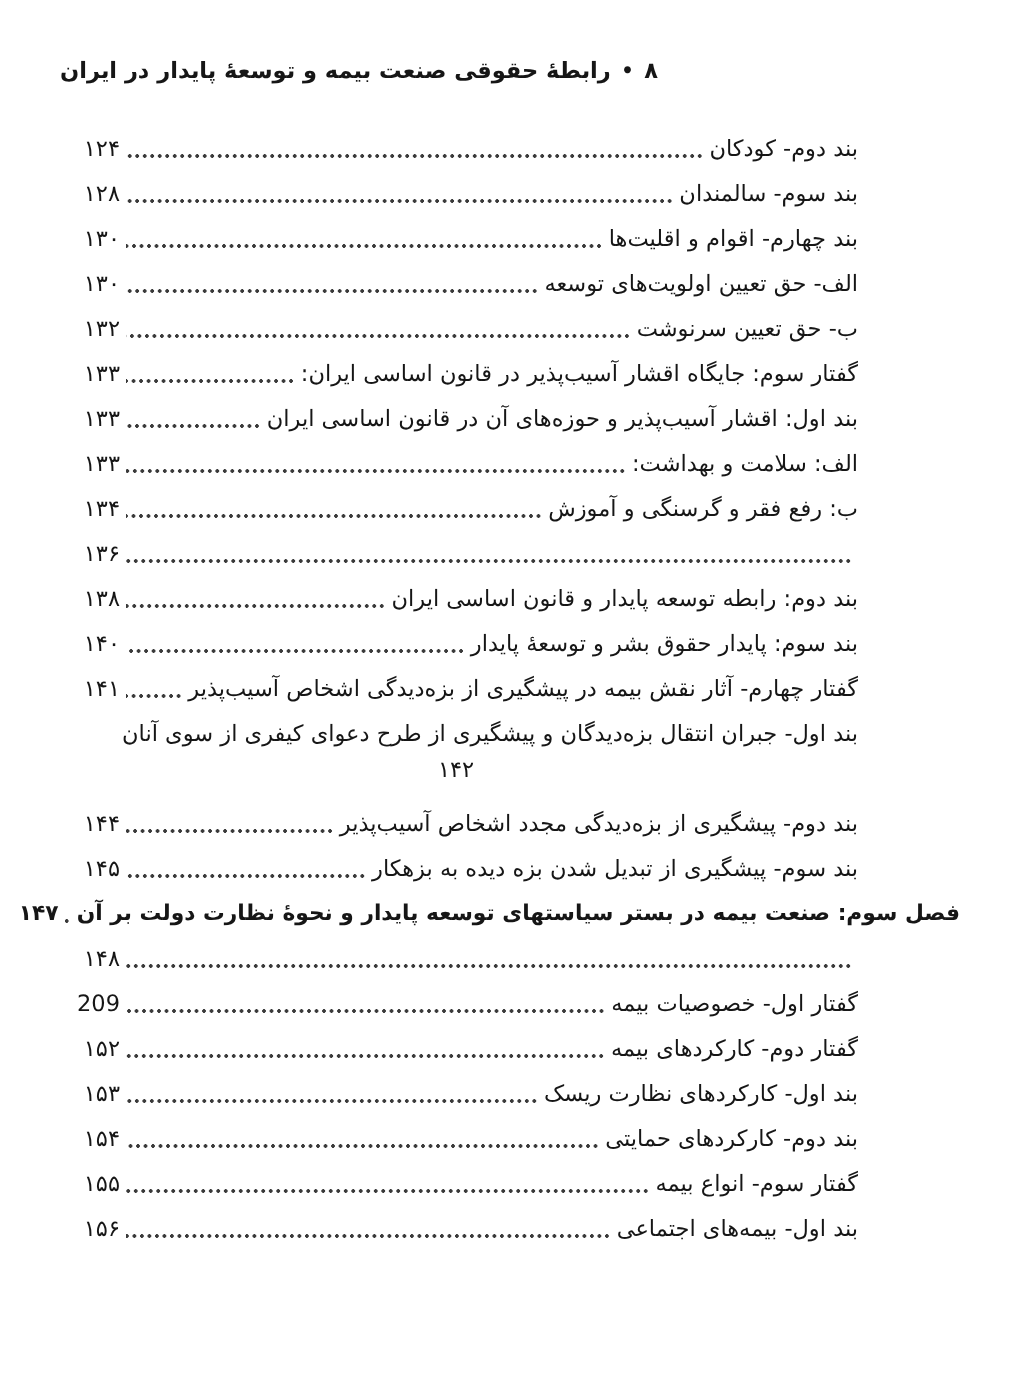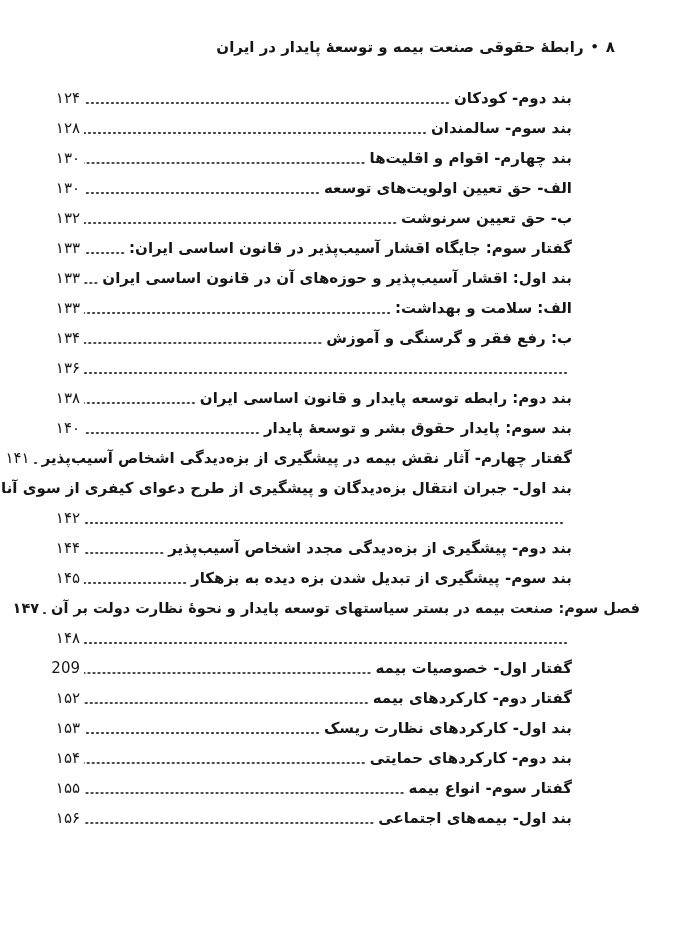--- a/index.html
+++ b/index.html
@@ -11,38 +11,38 @@
     direction: rtl;
     overflow: hidden;
   }
   .page { padding: 34px 41px 0 40px; }
 
   .header {
     font-weight: 700;
     font-size: 15px;
     line-height: 26px;
     margin: 0 25px 0 0;
-    text-align: right;
+    text-align: left;
     white-space: nowrap;
   }
   .header .sep { margin: 0 7px; font-size: 13px; position: relative; top: -1px; }
 
   .toc { margin-top: 22px; }
 
   .row {
     display: flex;
     align-items: center;
     height: 30px;
     font-size: 15px;
   }
-  .row .entry { white-space: nowrap; font-weight: bold; }
+  .row .entry { white-space: nowrap; }
 
   .row.reg  { padding-right: 68px; }   
   .row.fasl { padding-right: 0; font-weight: 700; font-size: 14.5px; }
-  .row.cont { padding-right: 72px; }
+  .row.cont { padding-right: 72px; flex-direction: column; }
 
   .leader {
     flex: 1 1 auto;
     min-width: 4px;
     align-self: stretch;
     margin: 0 4px;
     background-image: radial-gradient(circle, #3a3a3a 1.05px, transparent 1.4px);
     background-size: 5px 4px;
     background-repeat: repeat-x;
     background-position: right bottom 8px;

